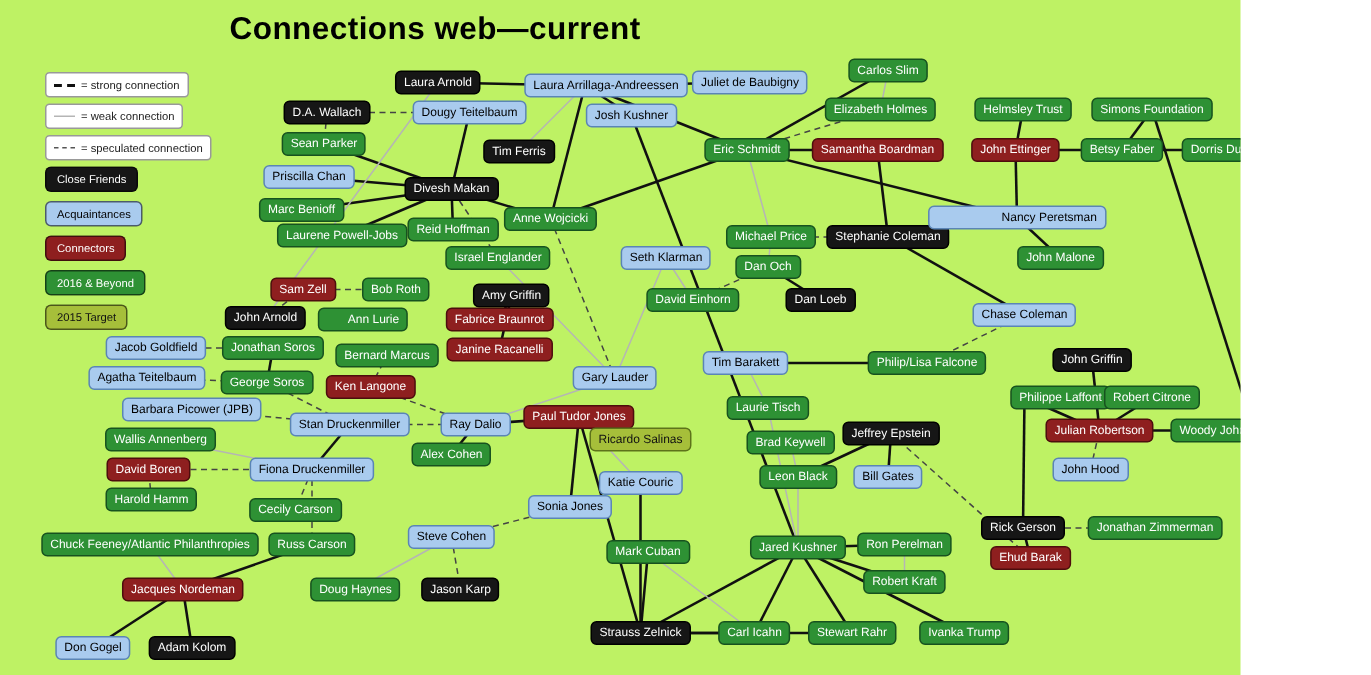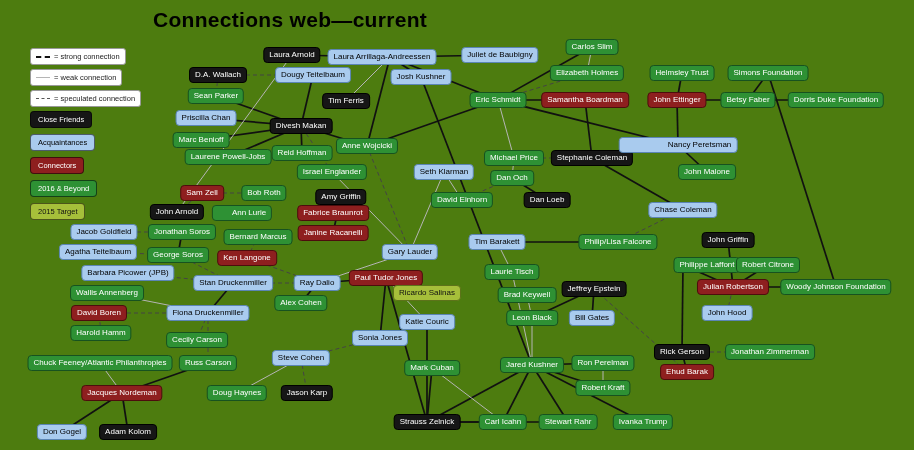--- a/index.html
+++ b/index.html
@@ -1,16 +1,16 @@
 <!DOCTYPE html>
 <html style="--c-close: #161616; --c-acq: #a9cbee; --c-conn: #8e1f1f; --c-green: #2e9134; --c-target: #a6bf3a; --c-edge-strong: #111111; --c-edge-weak: #b5b5b5; --c-edge-spec: #444444;"><head>
 <meta charset="utf-8">
 <style>
   html,body { margin:0; padding:0; background:#fff; font-family:"Liberation Sans", sans-serif; }
-  #canvas { position:relative; width:914px; height:450px; background:#4d7c0f; overflow:hidden; }
+  #canvas { position:relative; width:827px; height:450px; background:#bef264; overflow:hidden; }
   #title { position:absolute; left:153px; top:8px; margin:0; font-size:21px; font-weight:bold; color:#000; letter-spacing:.3px; z-index:3; }
 
   
   #legend { position:absolute; left:30px; top:48px; z-index:3; }
   .lg-conn { display:flex; align-items:center; gap:4px; border:1px solid #999; background:#fff;
              border-radius:3px; padding:3px 5px; margin-bottom:4px; font-size:7.5px; color:#222; width:max-content; }
   .ls { display:inline-block; width:14px; height:0; }
   .ls-s { border-top:2px dashed #111; }
   .ls-w { border-top:1px solid #b5b5b5; }
   .ls-p { border-top:1px dashed #555; }
@@ -163,21 +163,21 @@
         <line x1="101" y1="333" x2="99" y2="313" class="e-p"></line>
         <line x1="233" y1="283" x2="178" y2="255" class="e-p"></line>
         <line x1="301" y1="358" x2="307" y2="393" class="e-p"></line>
         <line x1="317" y1="283" x2="233" y2="283" class="e-p"></line>
         <line x1="367" y1="146" x2="410" y2="252" class="e-p"></line>
         <line x1="512" y1="178" x2="462" y2="200" class="e-p"></line>
         <line x1="514" y1="158" x2="592" y2="158" class="e-p"></line>
         <line x1="208" y1="313" x2="208" y2="363" class="e-p"></line>
       </svg>
       <div class="node n-close" style="left: 292px; top: 55px;">Laura Arnold</div>
-      <div class="node n-acq" style="left: 382px; top: 57px;">Laura Arrillaga-Andreessen</div>
+      <div class="node n-acq" style="left: 404px; top: 57px;">Laura Arrillaga-Andreessen</div>
       <div class="node n-acq" style="left: 500px; top: 55px;">Juliet de Baubigny</div>
       <div class="node n-green" style="left: 592px; top: 47px;">Carlos Slim</div>
       <div class="node n-close" style="left: 218px; top: 75px;">D.A. Wallach</div>
       <div class="node n-acq" style="left: 313px; top: 75px;">Dougy Teitelbaum</div>
       <div class="node n-acq" style="left: 421px; top: 77px;">Josh Kushner</div>
       <div class="node n-green" style="left: 587px; top: 73px;">Elizabeth Holmes</div>
       <div class="node n-green" style="left: 682px; top: 73px;">Helmsley Trust</div>
       <div class="node n-green" style="left: 768px; top: 73px;">Simons Foundation</div>
       <div class="node n-green" style="left: 216px; top: 96px;">Sean Parker</div>
       <div class="node n-close" style="left: 346px; top: 101px;">Tim Ferris</div>

